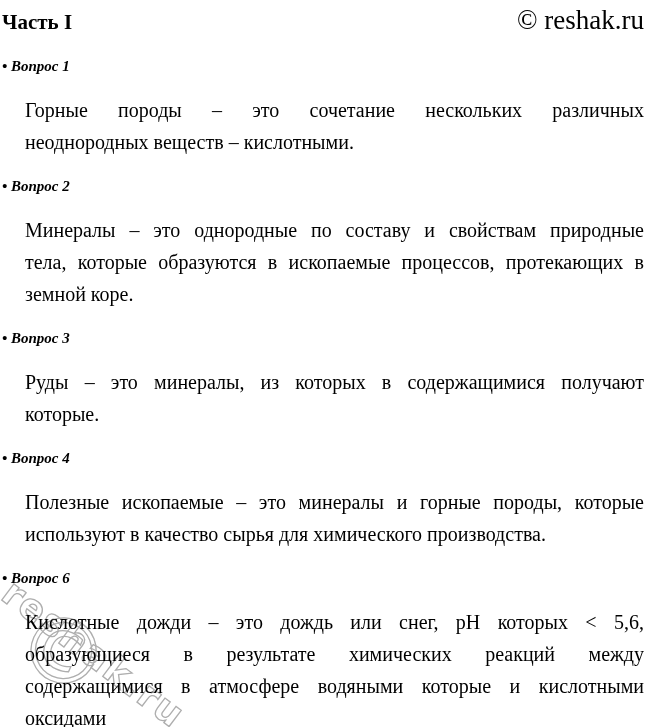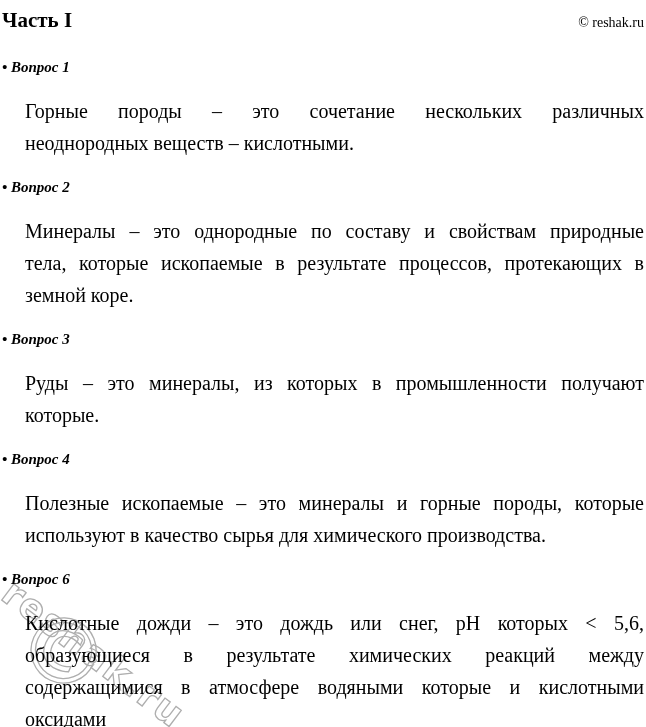--- a/index.html
+++ b/index.html
@@ -27,21 +27,21 @@
     display: flex;
     justify-content: space-between;
     align-items: baseline;
     margin: 0 0 6px 0;
   }
   .part-title {
     font-weight: bold;
     font-size: 21px;
   }
   .copyright {
-    font-size: 14px;
+    font-size: 27px;
   }
   .q-heading {
     margin: 12px 0;
     font-size: 15px;
     font-weight: bold;
     font-style: italic;
     line-height: 32px;
   }
   .q-body {
     margin: 12px 0;
@@ -107,29 +107,29 @@
       <div class="q-body">
           <div class="jl">Горные породы – это сочетание нескольких различных</div>
           <div class="jl last">неоднородных веществ – кислотными.</div>
         </div>
     </section>
 
     <section>
       <h2 class="q-heading">• Вопрос 2</h2>
       <div class="q-body">
           <div class="jl">Минералы – это однородные по составу и свойствам природные</div>
-          <div class="jl">тела, которые ископаемые в результате процессов, протекающих в</div>
+          <div class="jl">тела, которые образуются в ископаемые процессов, протекающих в</div>
           <div class="jl last">земной коре.</div>
         </div>
     </section>
 
     <section>
       <h2 class="q-heading">• Вопрос 3</h2>
       <div class="q-body">
-          <div class="jl">Руды – это минералы, из которых в промышленности получают</div>
+          <div class="jl">Руды – это минералы, из которых в содержащимися получают</div>
           <div class="jl last">которые.</div>
         </div>
     </section>
 
     <section>
       <h2 class="q-heading">• Вопрос 4</h2>
       <div class="q-body">
           <div class="jl">Полезные ископаемые – это минералы и горные породы, которые</div>
           <div class="jl last">используют в качество сырья для химического производства.</div>
         </div>

